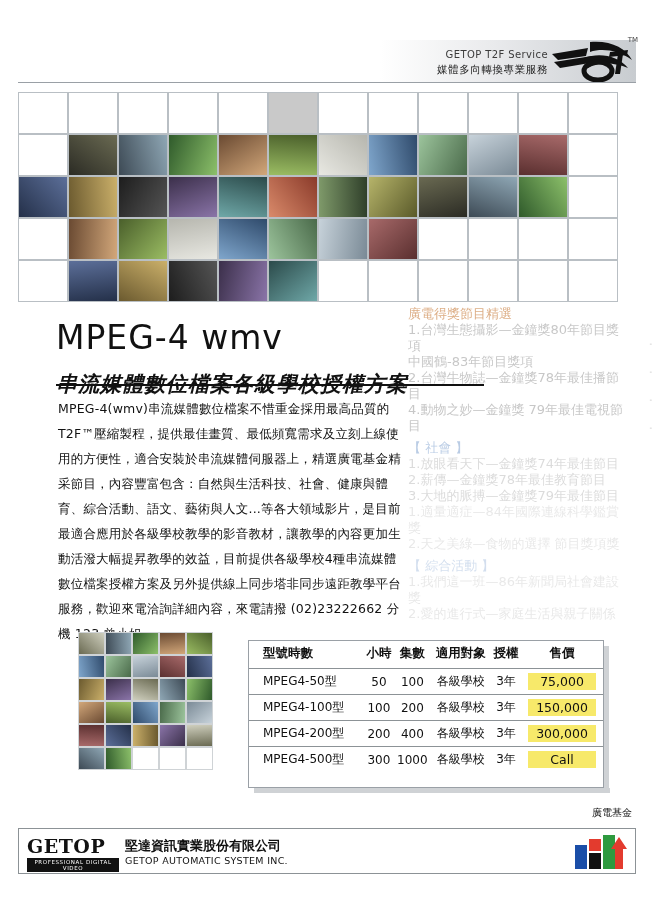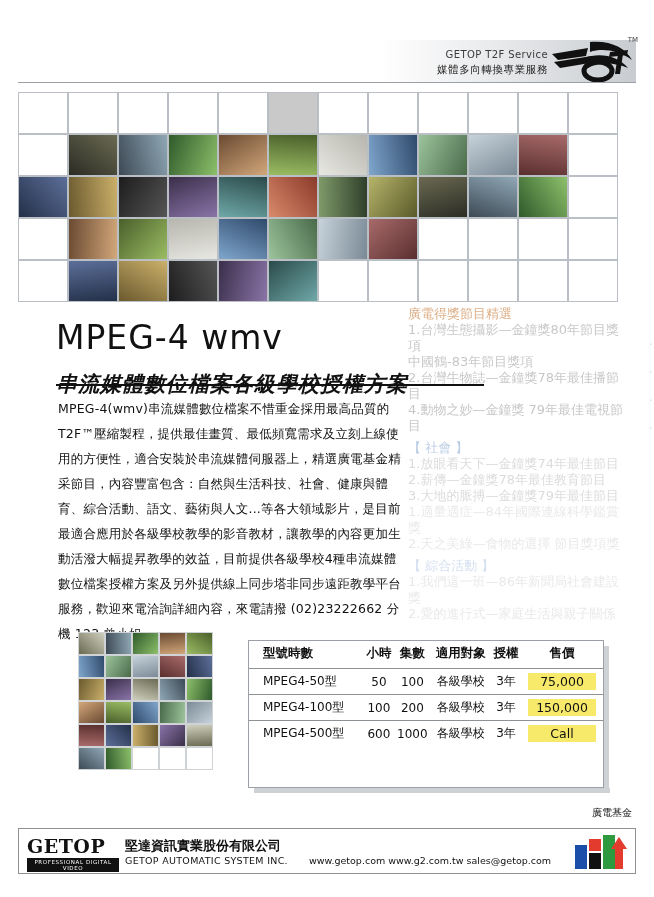--- a/index.html
+++ b/index.html
@@ -339,42 +339,49 @@
           </tr>
           <tr>
             <td class="model">MPEG4-100型</td>
             <td>100</td>
             <td>200</td>
             <td>各級學校</td>
             <td>3年</td>
             <td class="price-cell"><span class="price-hl">150,000</span></td>
           </tr>
           <tr>
+            <td class="model">MPEG4-200型</td>
+            <td>200</td>
+            <td>400</td>
+            <td>各級學校</td>
+            <td>3年</td>
+            <td class="price-cell"><span class="price-hl">300,000</span></td>
+          </tr>
+          <tr>
             <td class="model">MPEG4-500型</td>
-            <td>600</td>
+            <td>300</td>
             <td>1000</td>
             <td>各級學校</td>
             <td>3年</td>
             <td class="price-cell"><span class="price-hl call">Call</span></td>
           </tr>
         </tbody>
     </table>
   </div>
 
   <div class="gfund-label">廣電基金</div>
 
   <div class="footer">
     <div class="footer-inner">
       <div class="getop-badge">
         <div class="getop-word">GETOP</div>
         <div class="getop-sub">PROFESSIONAL DIGITAL VIDEO</div>
       </div>
       <div class="co-cn">堅達資訊實業股份有限公司</div>
       <div class="co-en">GETOP AUTOMATIC SYSTEM INC.</div>
-      <div class="addr2">www.getop.com     www.g2.com.tw    sales@getop.com</div>
       <svg class="logo-block" viewBox="0 0 58 40">
         <rect x="2" y="14" width="12" height="24" fill="#1a4ea8"></rect>
         <rect x="16" y="22" width="12" height="16" fill="#111"></rect>
         <rect x="16" y="8" width="12" height="12" fill="#e33b2e"></rect>
         <rect x="30" y="4" width="12" height="34" fill="#2e9a3f"></rect>
         <path d="M46 6 L54 18 L50 18 L50 38 L42 38 L42 18 L38 18 Z" fill="#e33b2e"></path>
       </svg>
     </div>
   </div>
 

